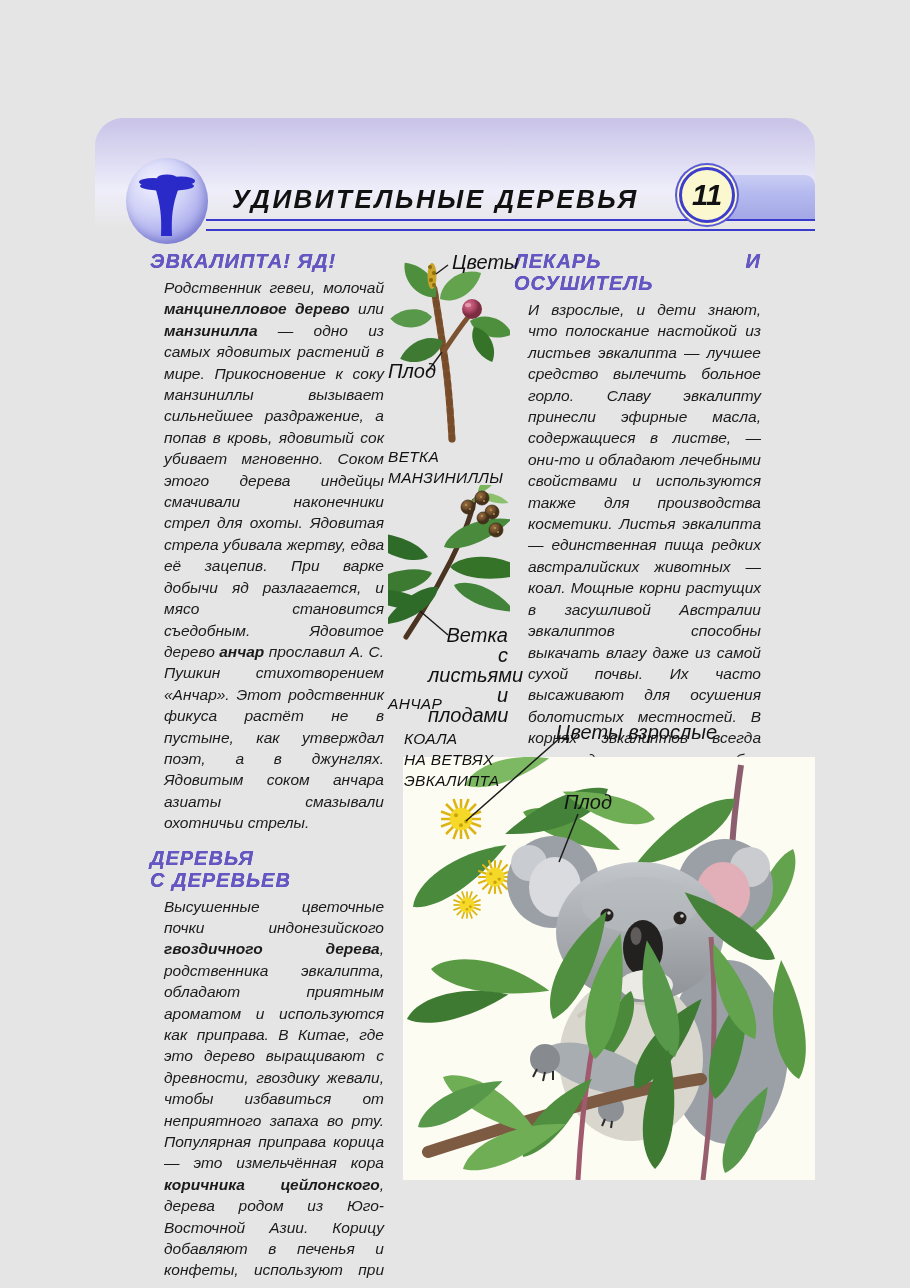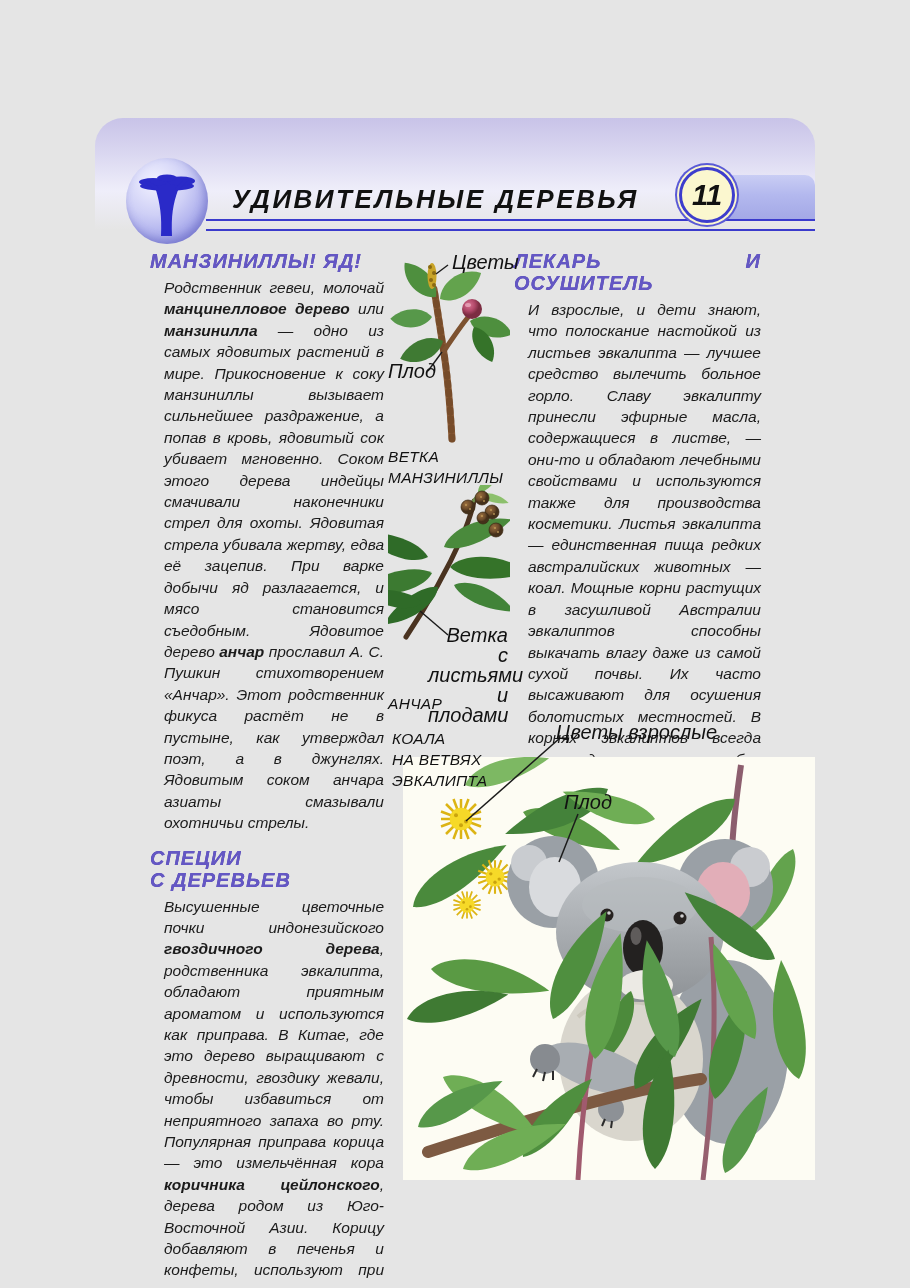--- a/index.html
+++ b/index.html
@@ -67,23 +67,23 @@
       </g>
     </svg>
     </span>
   </div>
 
   <div class="hdr-title">УДИВИТЕЛЬНЫЕ ДЕРЕВЬЯ</div>
 
   <div class="page-circle">11</div>
 
   <div class="col col-left">
-    <h2 class="sec">МАНЗИНИЛЛЫ! ЯД!</h2>
+    <h2 class="sec">ЭВКАЛИПТА! ЯД!</h2>
     <p class="body-text"><span>Родственник гевеи, молочай </span><span class="b">манцинелловое дерево</span><span> или </span><span class="b">манзинилла</span><span> — одно из самых ядовитых растений в мире. Прикосновение к соку манзиниллы вызывает сильнейшее раздражение, а попав в кровь, ядовитый сок убивает мгновенно. Соком этого дерева индейцы смачивали наконечники стрел для охоты. Ядовитая стрела убивала жертву, едва её зацепив. При варке добычи яд разлагается, и мясо становится съедобным. Ядовитое дерево </span><span class="b">анчар</span><span> прославил А. С. Пушкин стихотворением «Анчар». Этот родственник фикуса растёт не в пустыне, как утверждал поэт, а в джунглях. Ядовитым соком анчара азиаты смазывали охотничьи стрелы.</span></p>
-    <h2 class="sec mt">СПЕЦИИ
+    <h2 class="sec mt">ДЕРЕВЬЯ
 С ДЕРЕВЬЕВ</h2>
     <p class="body-text"><span>Высушенные цветочные почки индонезийского </span><span class="b">гвоздичного дерева</span><span>, родственника эвкалипта, обладают приятным ароматом и используются как приправа. В Китае, где это дерево выращивают с древности, гвоздику жевали, чтобы избавиться от неприятного запаха во рту. Популярная приправа корица — это измельчённая кора </span><span class="b">коричника цейлонского</span><span>, дерева родом из Юго-Восточной Азии. Корицу добавляют в печенья и конфеты, используют при мариновании.</span></p>
   </div>
 
   <div class="col col-right">
     <h2 class="sec">ЛЕКАРЬ И ОСУШИТЕЛЬ</h2>
     <p class="body-text"><span>И взрослые, и дети знают, что полоскание настойкой из листьев эвкалипта — лучшее средство вылечить больное горло. Славу эвкалипту принесли эфирные масла, содержащиеся в листве, — они-то и обладают лечебными свойствами и используются также для производства косметики. Листья эвкалипта — единственная пища редких австралийских животных — коал. Мощные корни растущих в засушливой Австралии эвкалиптов способны выкачать влагу даже из самой сухой почвы. Их часто высаживают для осушения болотистых местностей. В корнях эвкалиптов всегда есть вода, и в засуху, разрубив корень, можно напиться.</span></p>
   </div>
 
   <div class="fig" style="left:388px;top:255px;width:122px;height:235px;">
@@ -267,20 +267,20 @@
       <use href="#lf" transform="translate(120,400) rotate(-45) scale(1.3)" fill="#4f8f3f"></use>
       <use href="#lf" transform="translate(252,412) rotate(-80) scale(1.5)" fill="#3f7a33"></use>
       <use href="#lf" transform="translate(322,416) rotate(-60) scale(1.2)" fill="#57984a"></use>
       <use href="#lf" transform="translate(60,412) rotate(-20) scale(1.4)" fill="#6fae55"></use>
     </svg>
 
     <svg class="overlay" width="427" height="458">
       <line x1="172" y1="16" x2="78" y2="99" stroke="#1b1b1b" stroke-width="1.5"></line>
       <line x1="190" y1="92" x2="171" y2="140" stroke="#1b1b1b" stroke-width="1.5"></line>
     </svg>
-    <span class="fig-caption" style="left:4px;top:6px;">КОАЛА
+    <span class="fig-caption" style="left:16px;top:6px;">КОАЛА
 НА ВЕТВЯХ
 ЭВКАЛИПТА</span>
     <span class="fig-label" style="left:168px;top:0px;">Цветы взрослые</span>
     <span class="fig-label" style="left:176px;top:70px;">Плод</span>
   </div>
 
 </div>
 
 </body></html>

